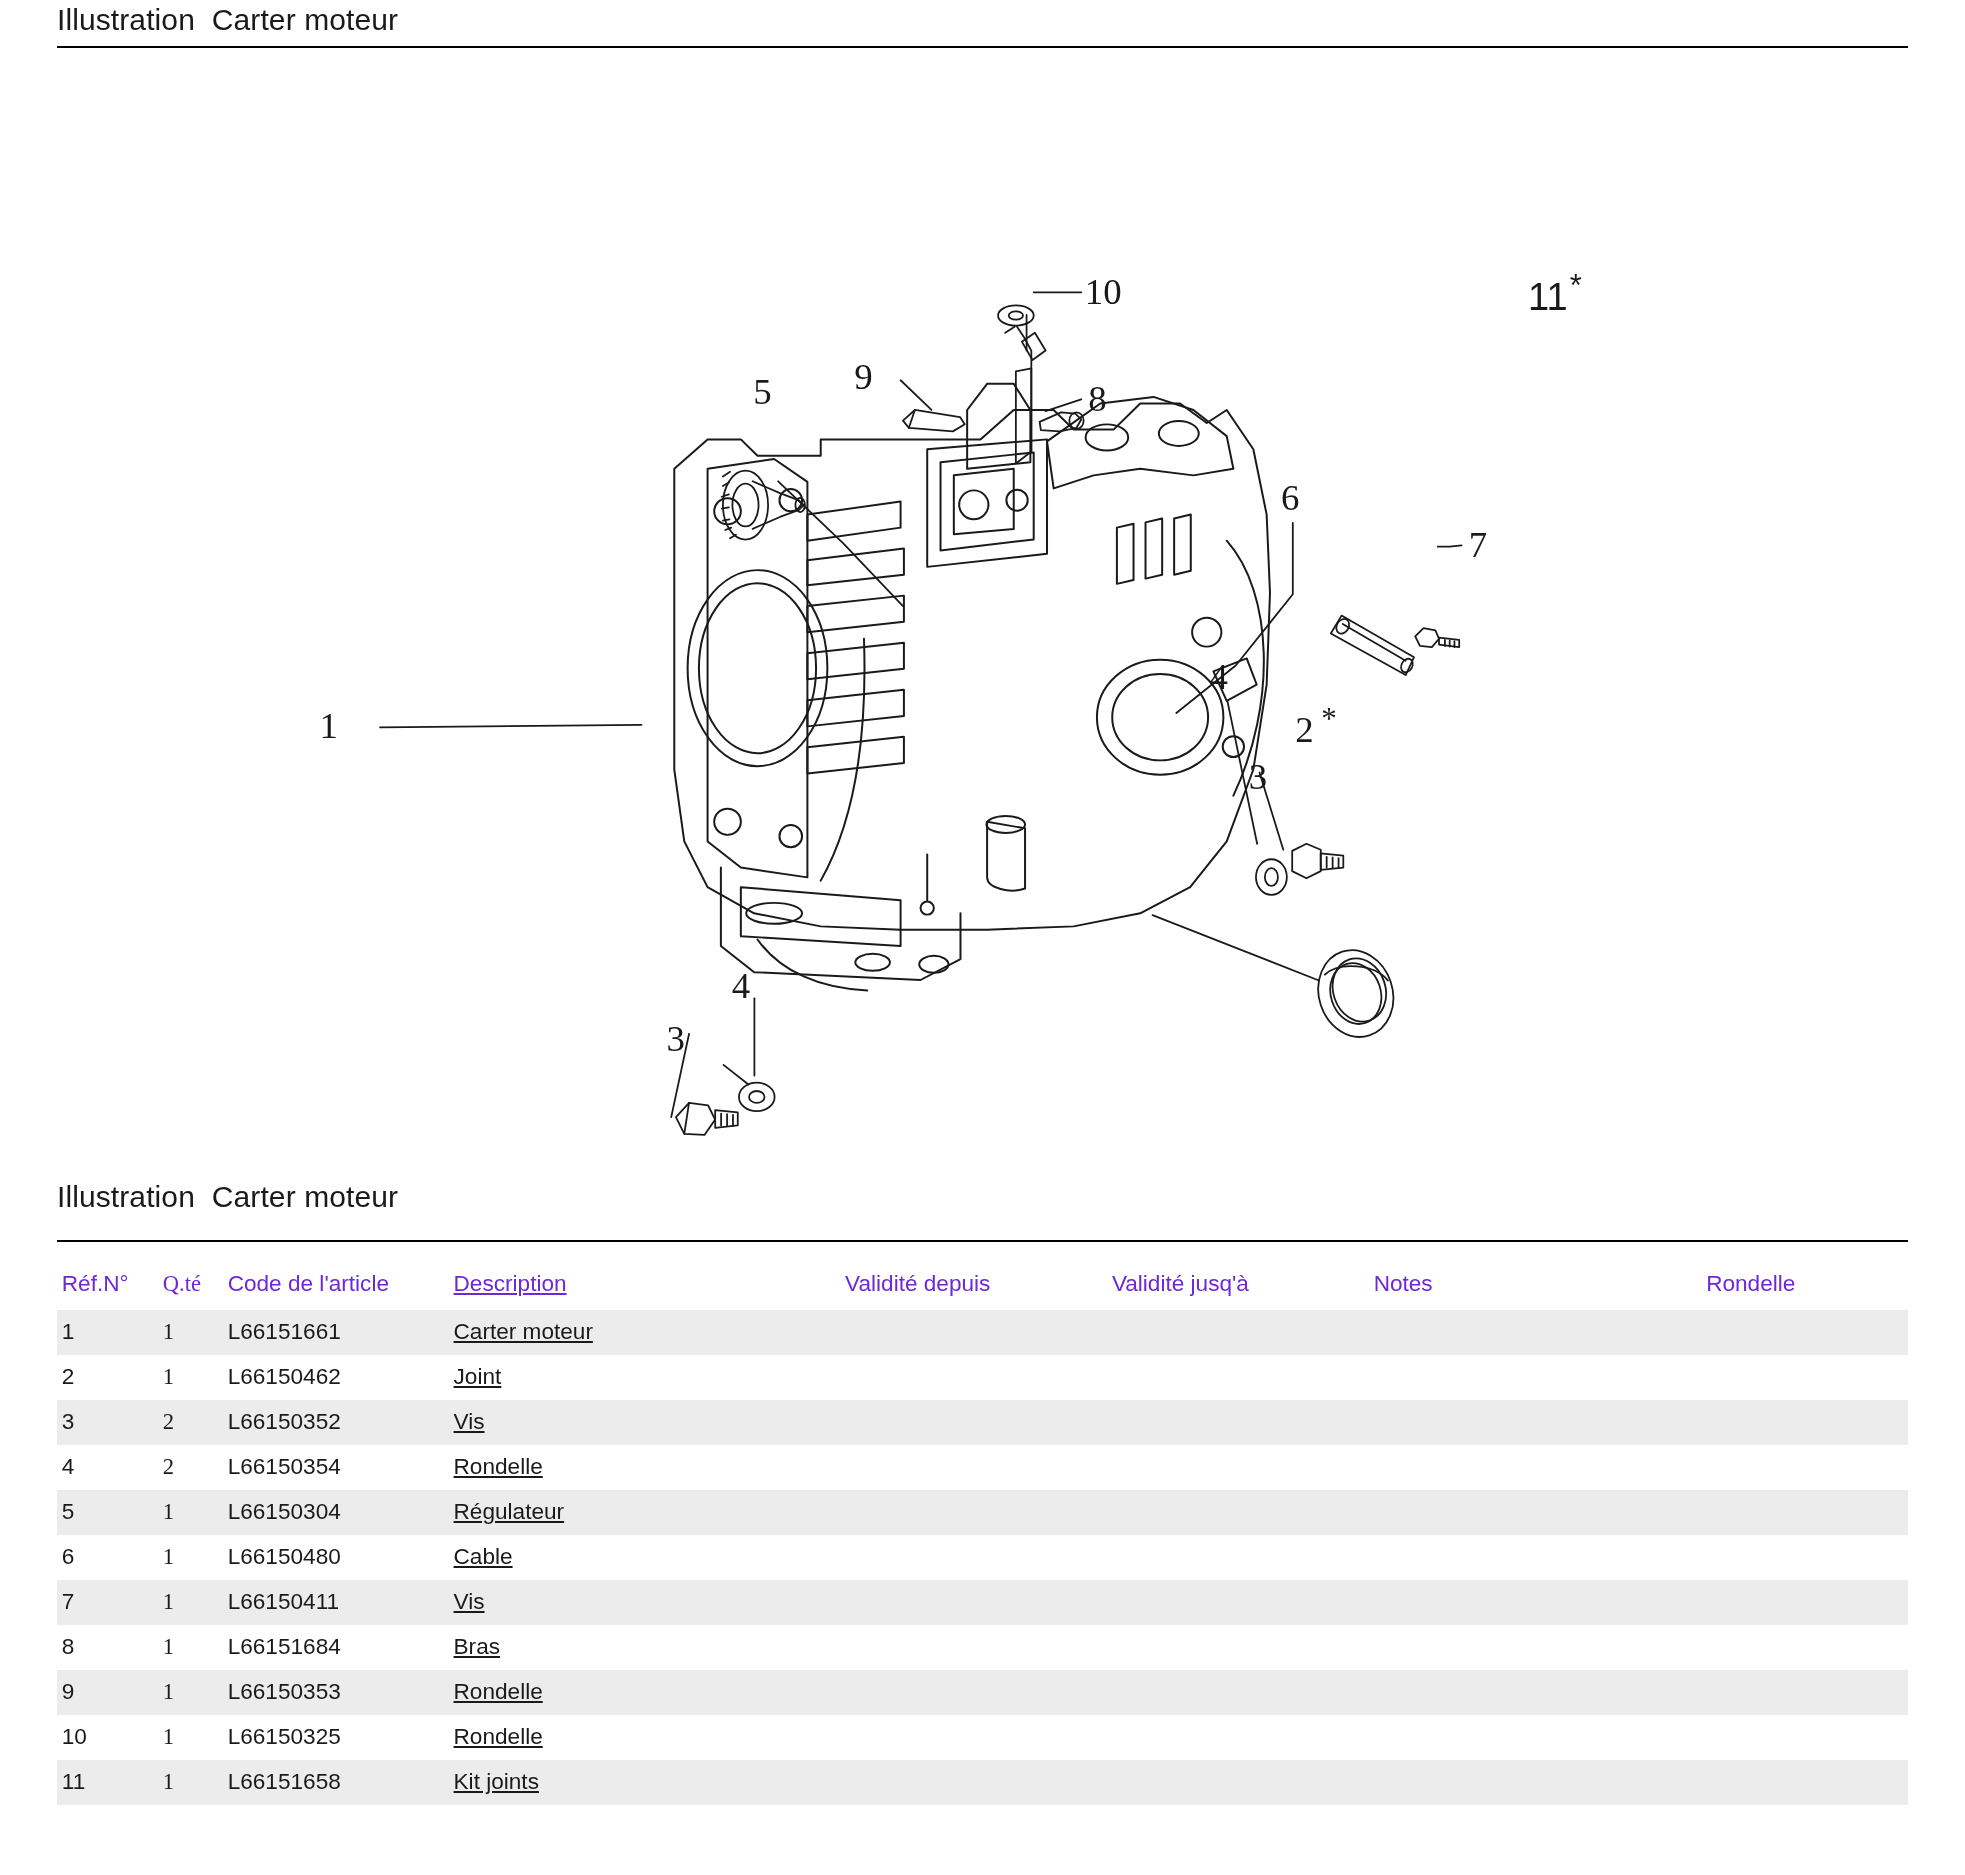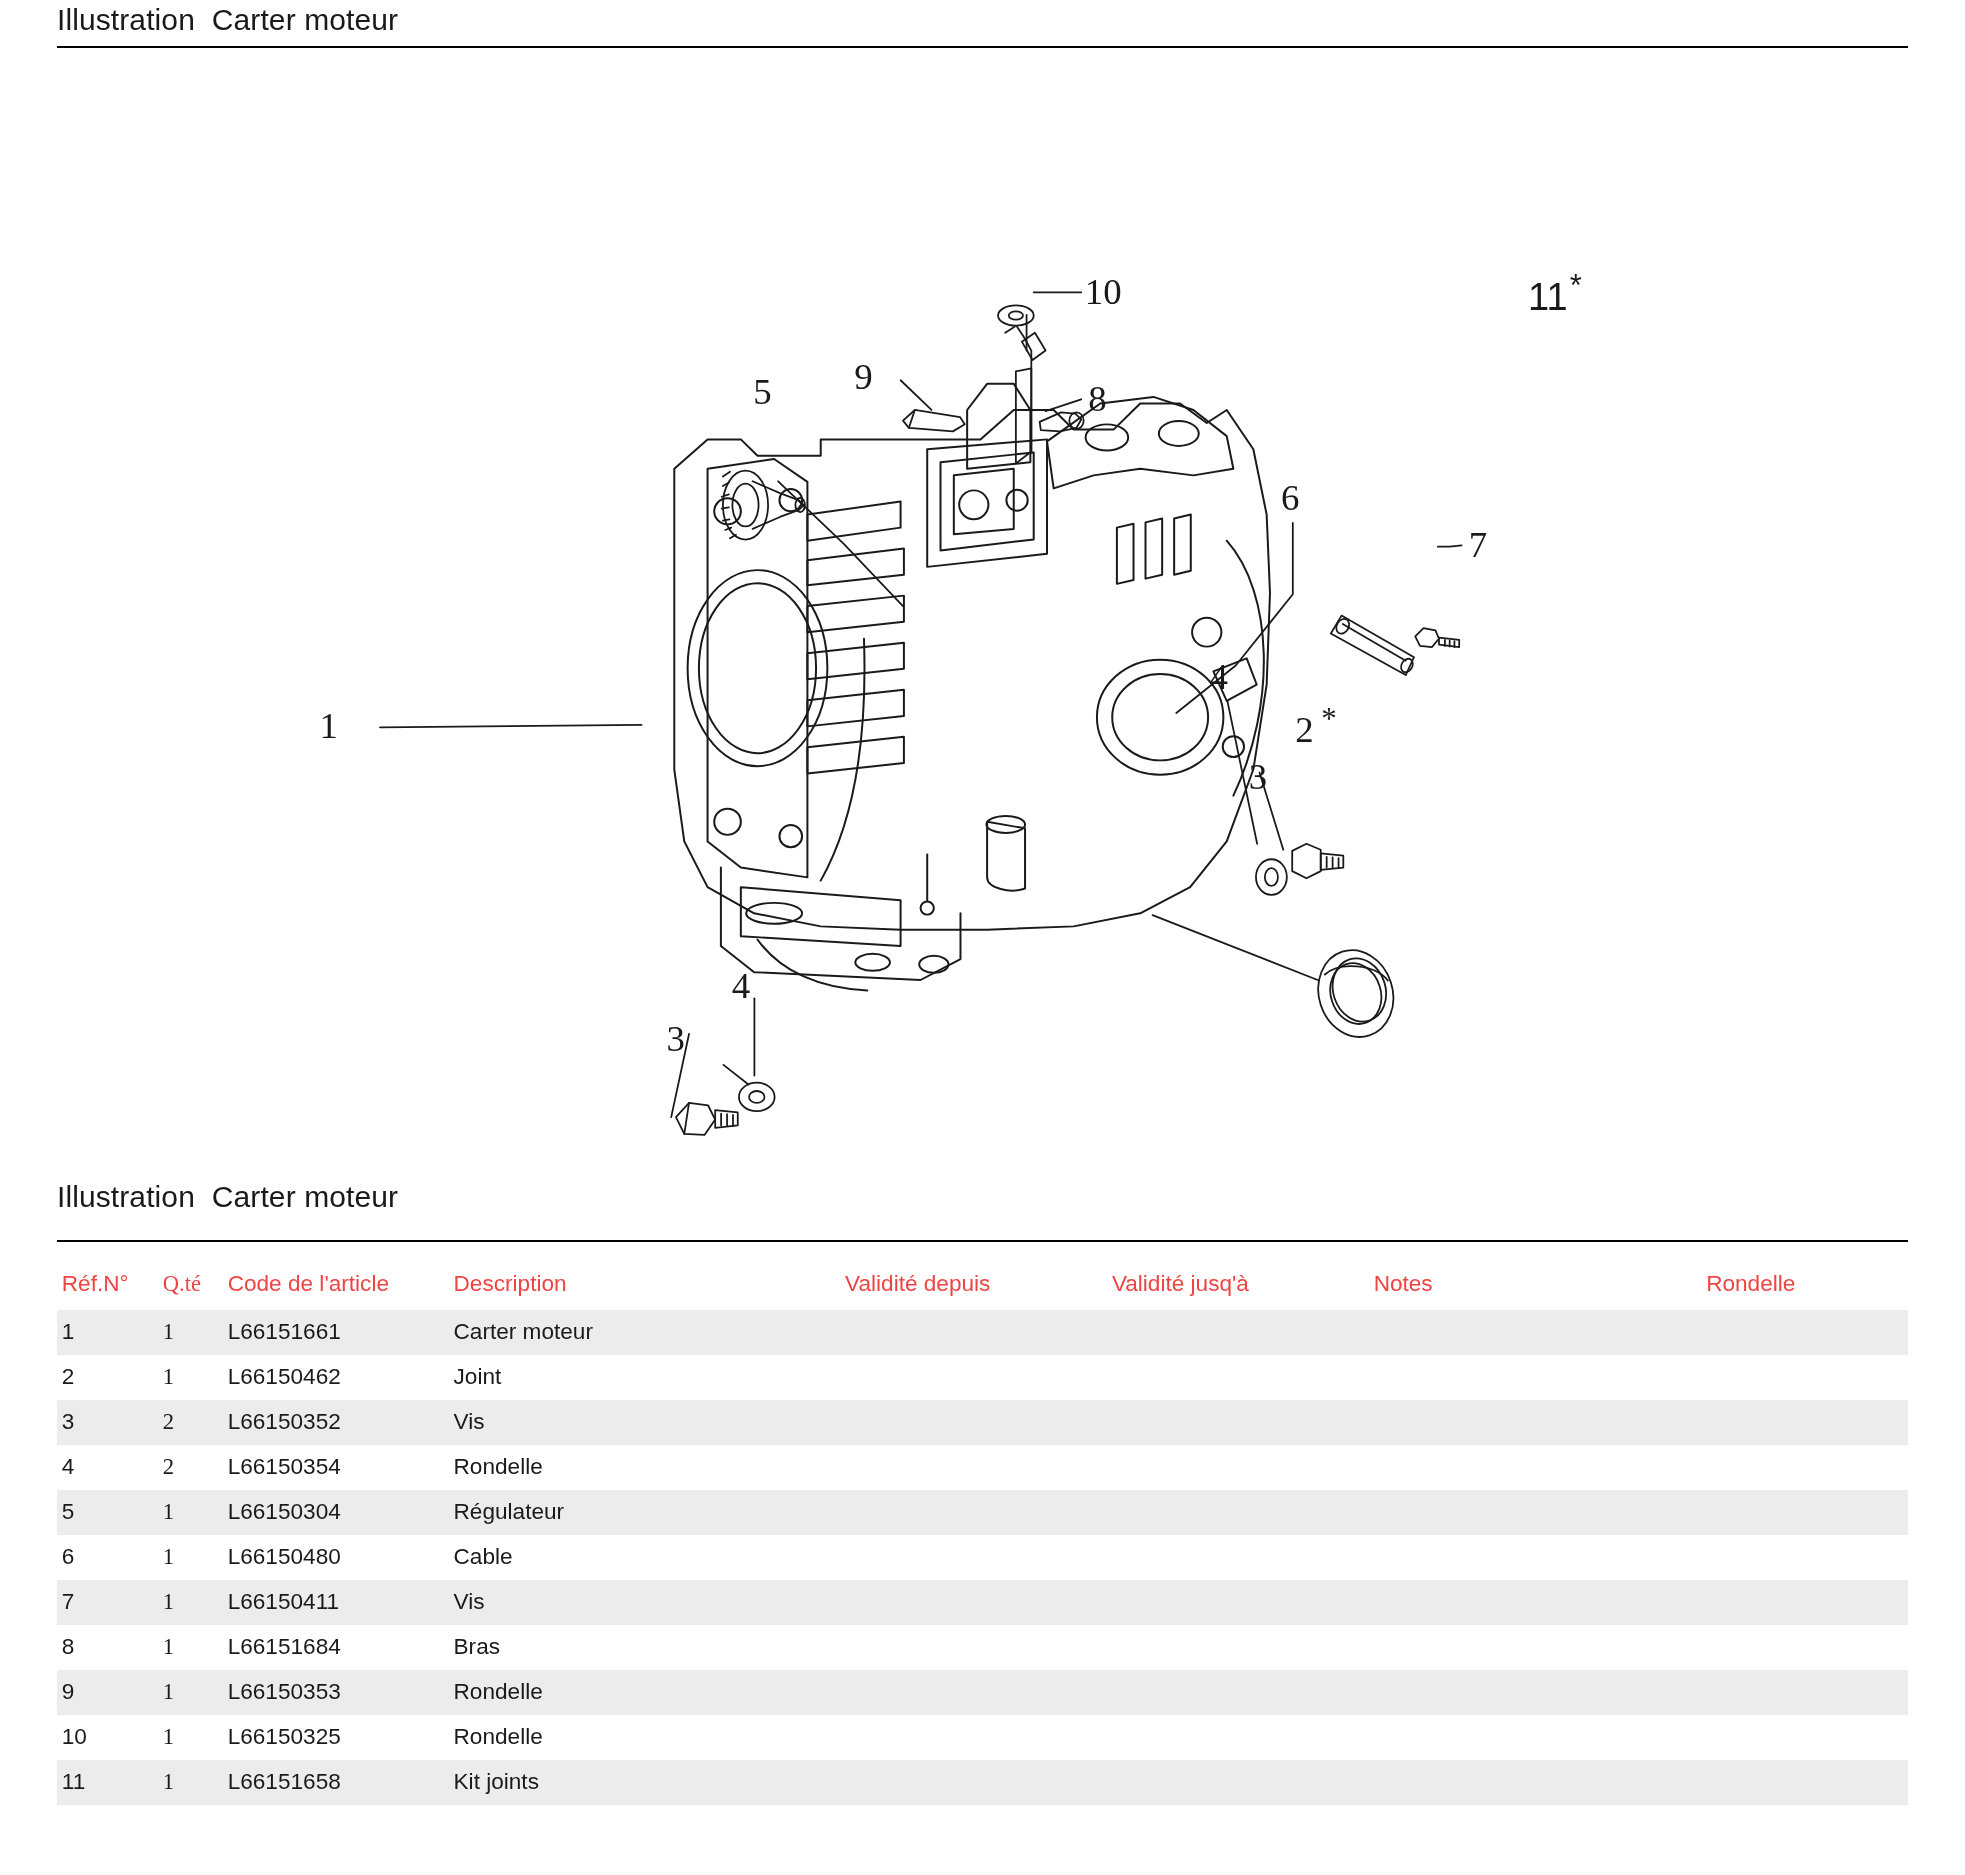--- a/index.html
+++ b/index.html
@@ -67,41 +67,41 @@
     left: 57px;
     top: 1260px;
     width: 1851px;
     border-collapse: collapse;
     font-size: 22.6px;
   }
   .parts-table thead th {
     font-weight: 400;
     text-align: left;
     padding: 10.7px 0 13px 0;
-    color: #ef4444;
+    color: #6d28d9;
     font-size: 22.6px;
     white-space: nowrap;
   }
   .parts-table tbody td {
     padding: 9.5px 0 9.5px 0;
     color: #1a1a1a;
     font-size: 22.6px;
     white-space: nowrap;
   }
   .parts-table tbody tr.odd td {
     background: #ececec;
   }
   .parts-table tbody tr.even td {
     background: #ffffff;
   }
   
   .col-ref    { width: 101px; padding-left: 4.8px !important; }
   .col-qty    { width: 65px; font-family: Liberation Serif, serif; }
   .col-code   { width: 226px; }
-  .col-desc   { width: 392px; }
+  .col-desc   { width: 392px; text-decoration: underline; }
   .col-from   { width: 267px; }
   .col-to     { width: 262px; }
   .col-notes  { width: 333px; }
   .col-bull   { width: 202px; }
 </style>
 </head>
 <body>
 
 <div class="page">
 

